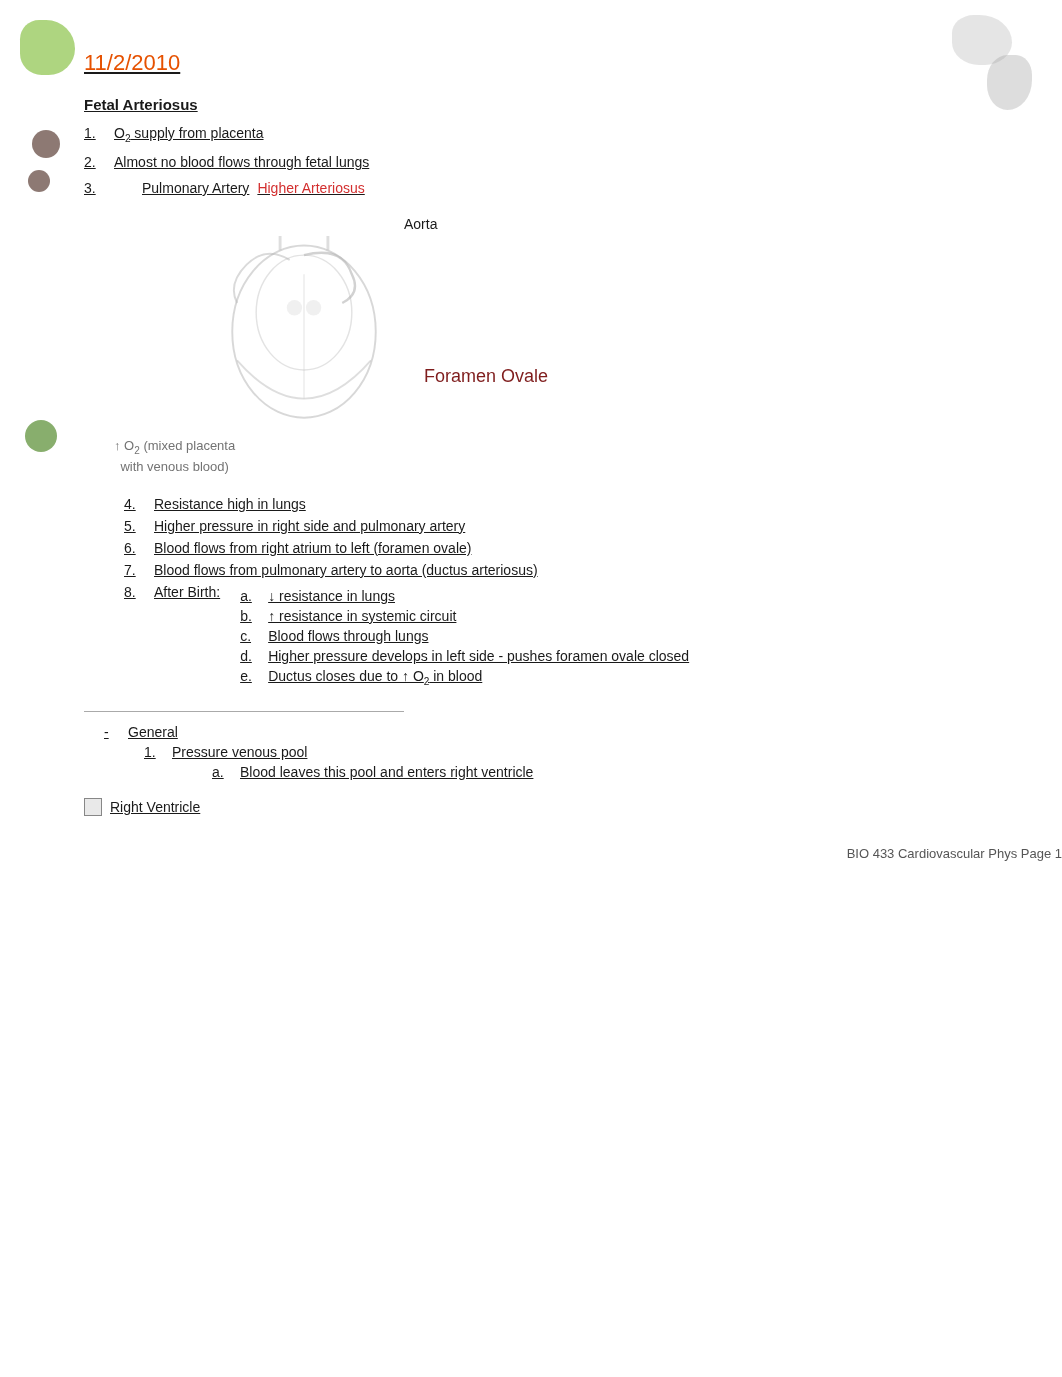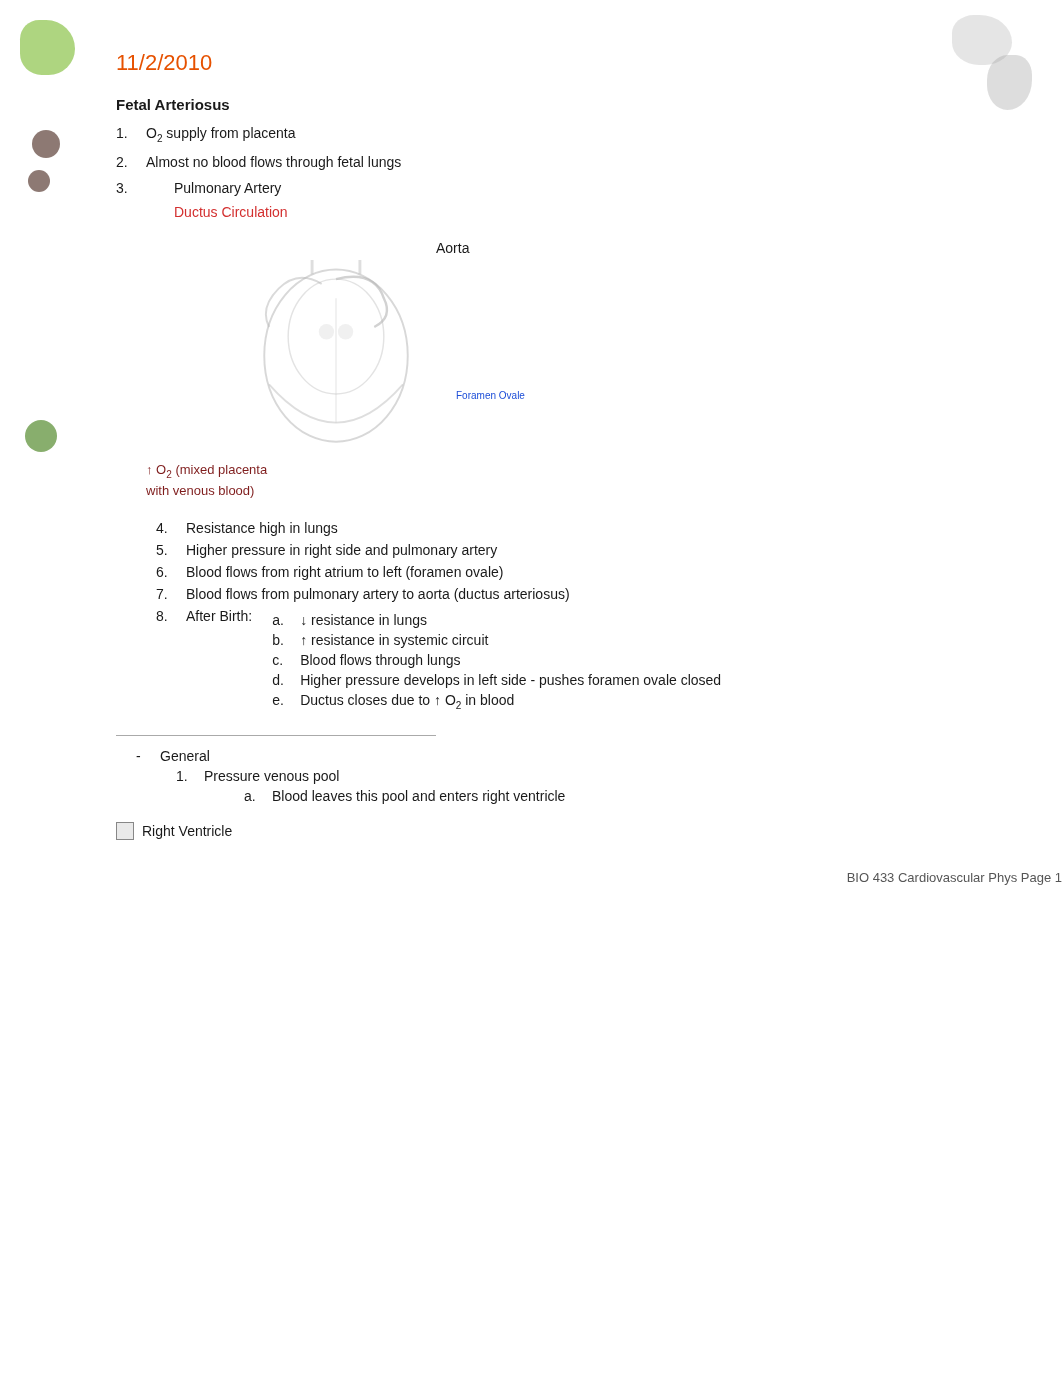--- a/index.html
+++ b/index.html
@@ -62,22 +62,23 @@
     }
     .blob-tr2 {
       width: 45px; height: 55px;
       background: #9e9e9e;
       top: 55px; right: 30px;
       border-radius: 50% 40% 60% 50%;
       opacity: 0.35;
     }
 
     .content {
-      margin-left: 116px;
+      margin-left: 84px;
       margin-right: 60px;
+      text-decoration: underline;
     }
 
     .date {
       color: #e65100;
       font-size: 22px;
       font-weight: normal;
       margin-top: 30px;
       margin-bottom: 20px;
     }
 
@@ -128,40 +129,41 @@
       top: 10px;
       left: 260px;
       font-size: 14px;
       color: #1a1a1a;
     }
 
     .foramen-label {
       position: absolute;
       top: 160px;
       left: 280px;
-      font-size: 10px;
-      color: #1d4ed8;
+      font-size: 18px;
+      color: #7f1d1d;
     }
 
     .heart-diagram {
       position: absolute;
       top: 30px;
       left: 60px;
       width: 200px;
       height: 220px;
       opacity: 0.55;
     }
 
     .o2-label {
       position: absolute;
       bottom: 10px;
       left: -30px;
       font-size: 13px;
-      color: #7f1d1d;
+      color: #737373;
       line-height: 1.4;
+      text-align: center;
     }
 
     sub {
       font-size: 10px;
     }
 
     .main-list {
       margin-left: 40px;
     }
 
@@ -267,24 +269,23 @@
     .footer {
       text-align: right;
       font-size: 13px;
       color: #555;
       margin-top: 30px;
       padding-bottom: 10px;
     }
 
     .pulm-artery-line {
       display: flex;
-      align-items: flex-start;
+      align-items: flex-end;
       gap: 8px;
       margin-left: 28px;
-      flex-direction: column;
     }
 
   </style>
 </head>
 <body>
 
 <div class="page-container">
 
   <div class="blob blob-1"></div>
   <div class="blob blob-2"></div>
@@ -306,21 +307,21 @@
       </li>
       <li>
         <span class="list-num">2.</span>
         <span class="list-content">Almost no blood flows through fetal lungs</span>
       </li>
       <li>
         <span class="list-num">3.</span>
         <span class="list-content">
           <span class="pulm-artery-line">
             <span>Pulmonary Artery</span>
-            <span class="red-text">Ductus Circulation</span>
+            <span class="red-text">Higher Arteriosus</span>
           </span>
         </span>
       </li>
     </ol>
 
     <div class="diagram-area">
 
       <div class="aorta-label">Aorta</div>
 
       <svg class="heart-diagram" viewBox="0 0 200 230" xmlns="http://www.w3.org/2000/svg">

